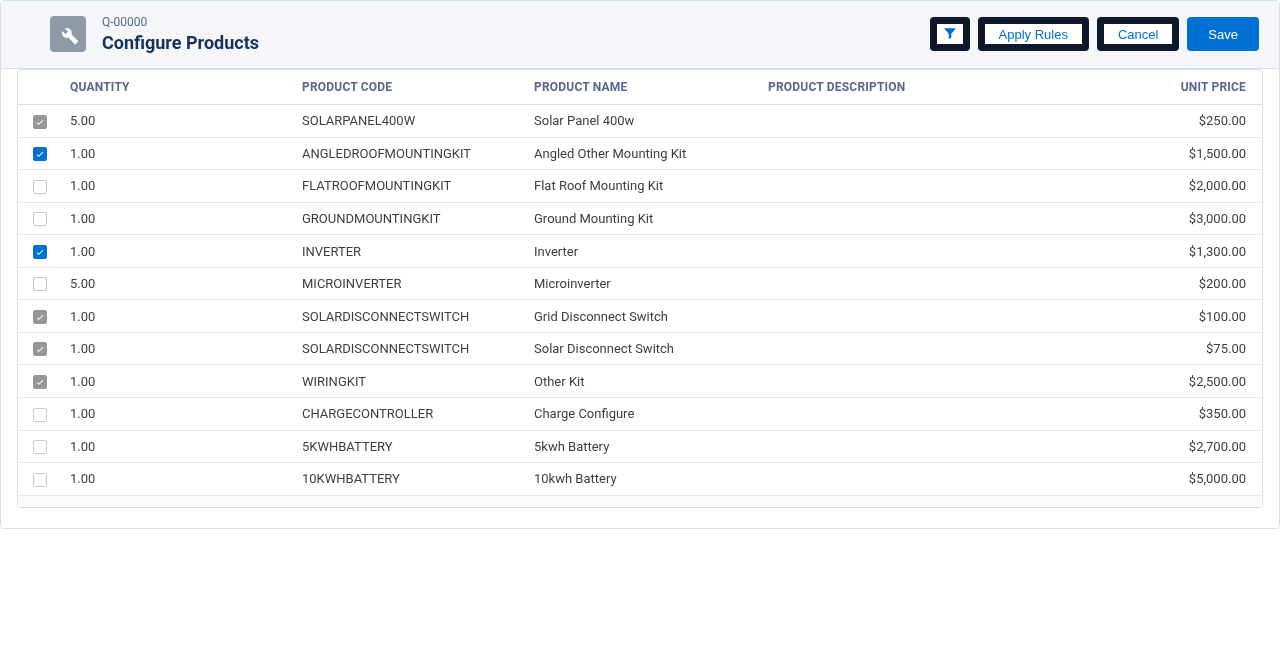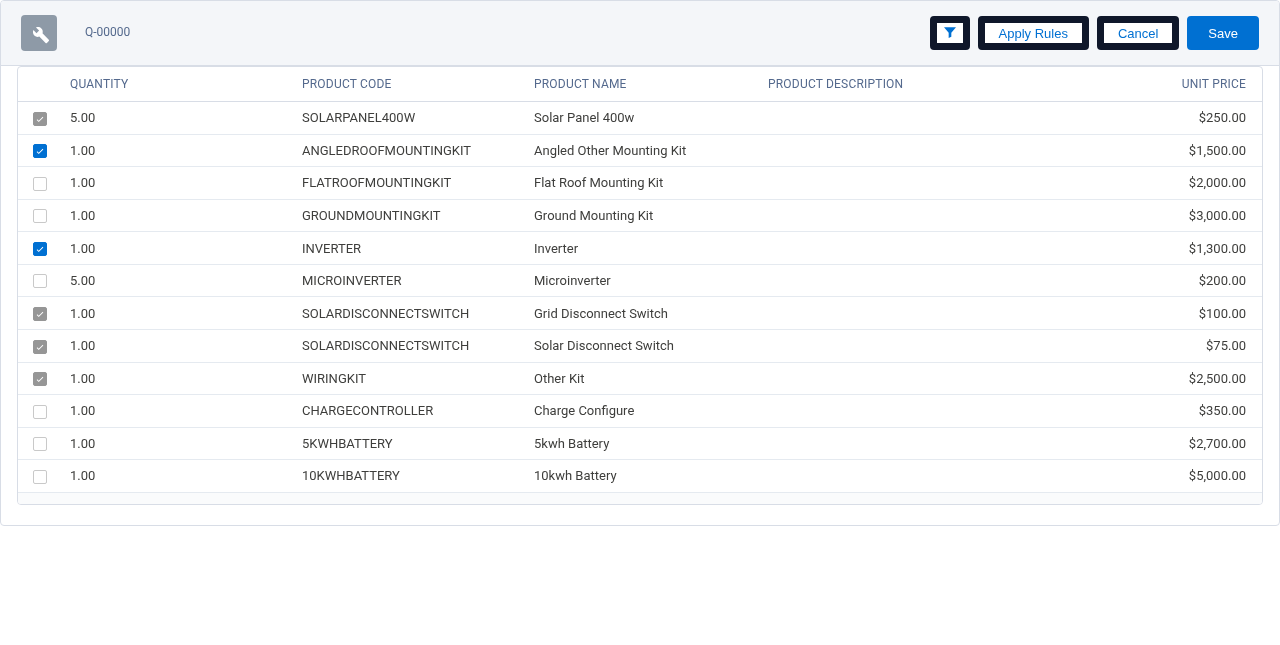--- a/index.html
+++ b/index.html
@@ -23,21 +23,22 @@
       background: #f4f6f9;
       border-bottom: 1px solid #d8dde6;
       padding: 14px 20px;
       display: flex;
       align-items: center;
       justify-content: space-between;
     }
     .header-left {
       display: flex;
       align-items: center;
-      gap: 28px;
+      gap: 16px;
+      margin-left: 29px;
     }
     .wrench-icon-box {
       width: 36px;
       height: 36px;
       background: #8e9aa7;
       border-radius: 4px;
       display: flex;
       align-items: center;
       justify-content: center;
     }
@@ -112,21 +113,21 @@
       font-weight: 400;
       color: #16325c;
     }
     table {
       width: 100%;
       border-collapse: collapse;
     }
     thead th {
       text-align: left;
       font-size: 12px;
-      font-weight: 400;
+      font-weight: 700;
       color: #54698d;
       padding: 10px 8px;
       border-bottom: 1px solid #d8dde6;
       letter-spacing: 0.2px;
     }
     tbody td {
       padding: 8px 8px;
       border-bottom: 1px solid #e5eaf0;
       font-size: 13px;
       color: #3e3e3c;
@@ -199,20 +200,21 @@
 
   <div class="header">
     <div class="header-left">
       <div class="wrench-icon-box">
         <svg viewBox="0 0 24 24">
             <path d="M22.7 19.3l-6.9-6.9c.7-1.8.3-3.9-1.2-5.4-1.6-1.6-4-1.9-5.9-1l3.4 3.4-2.8 2.8L5.9 8.8c-.9 1.9-.6 4.3 1 5.9 1.5 1.5 3.6 1.9 5.4 1.2l6.9 6.9c.4.4 1 .4 1.4 0l2.1-2.1c.4-.4.4-1 0-1.4z"></path>
           </svg>
       </div>
       <div class="header-title-block">
         <div class="quote-id">Q-00000</div>
+        <div class="page-title">Configure Products</div>
       </div>
     </div>
     <div class="header-actions">
       <button class="btn icon-only">
         <span>
           <svg viewBox="0 0 24 24">
               <path d="M3 5h18l-7 8v6l-4 2v-8z"></path>
             </svg>
         </span>
       </button>

